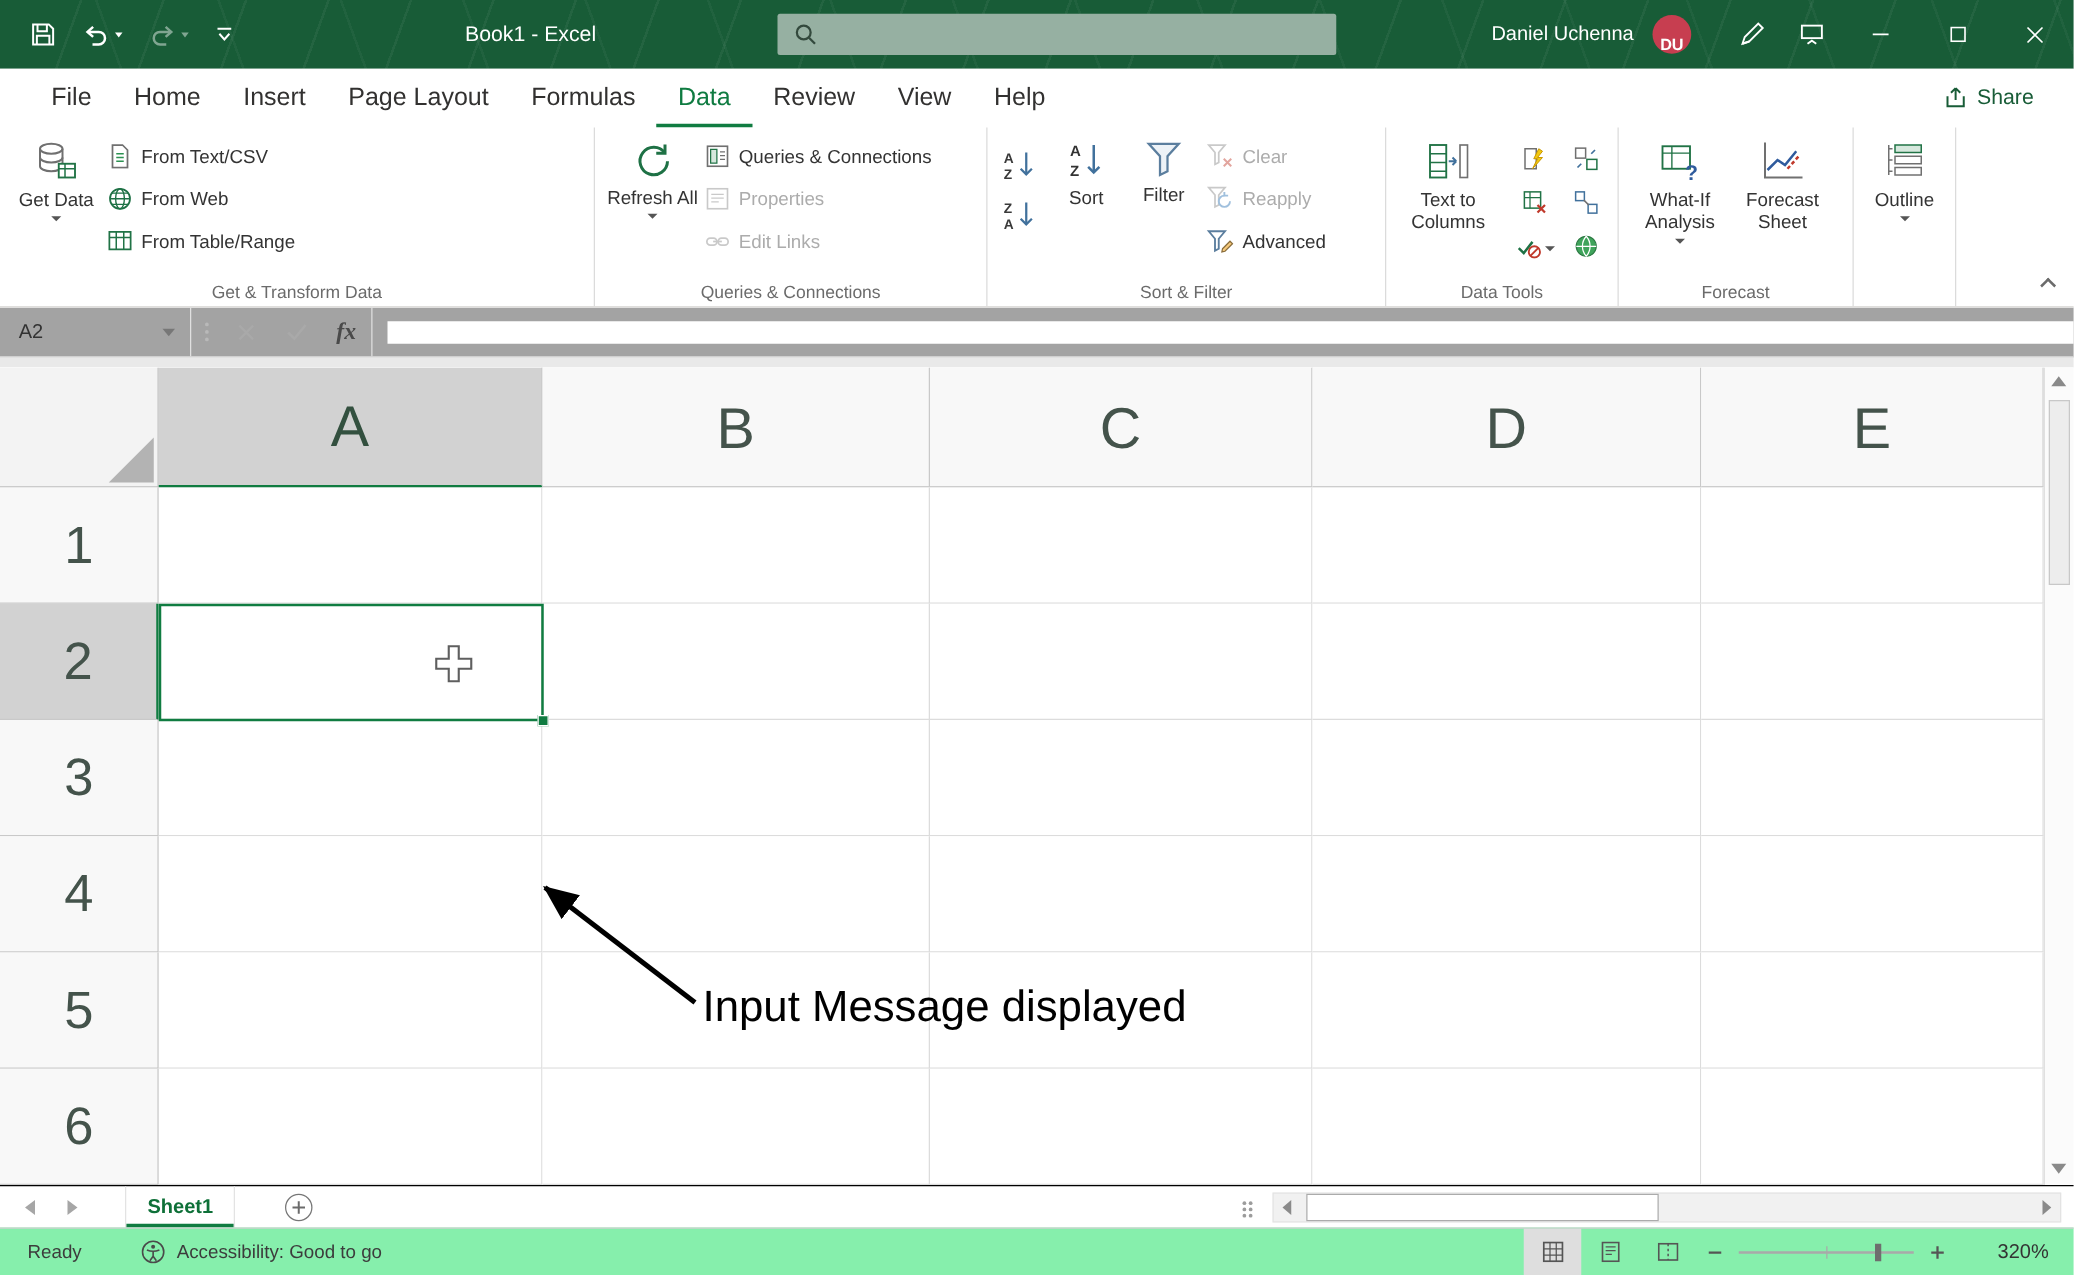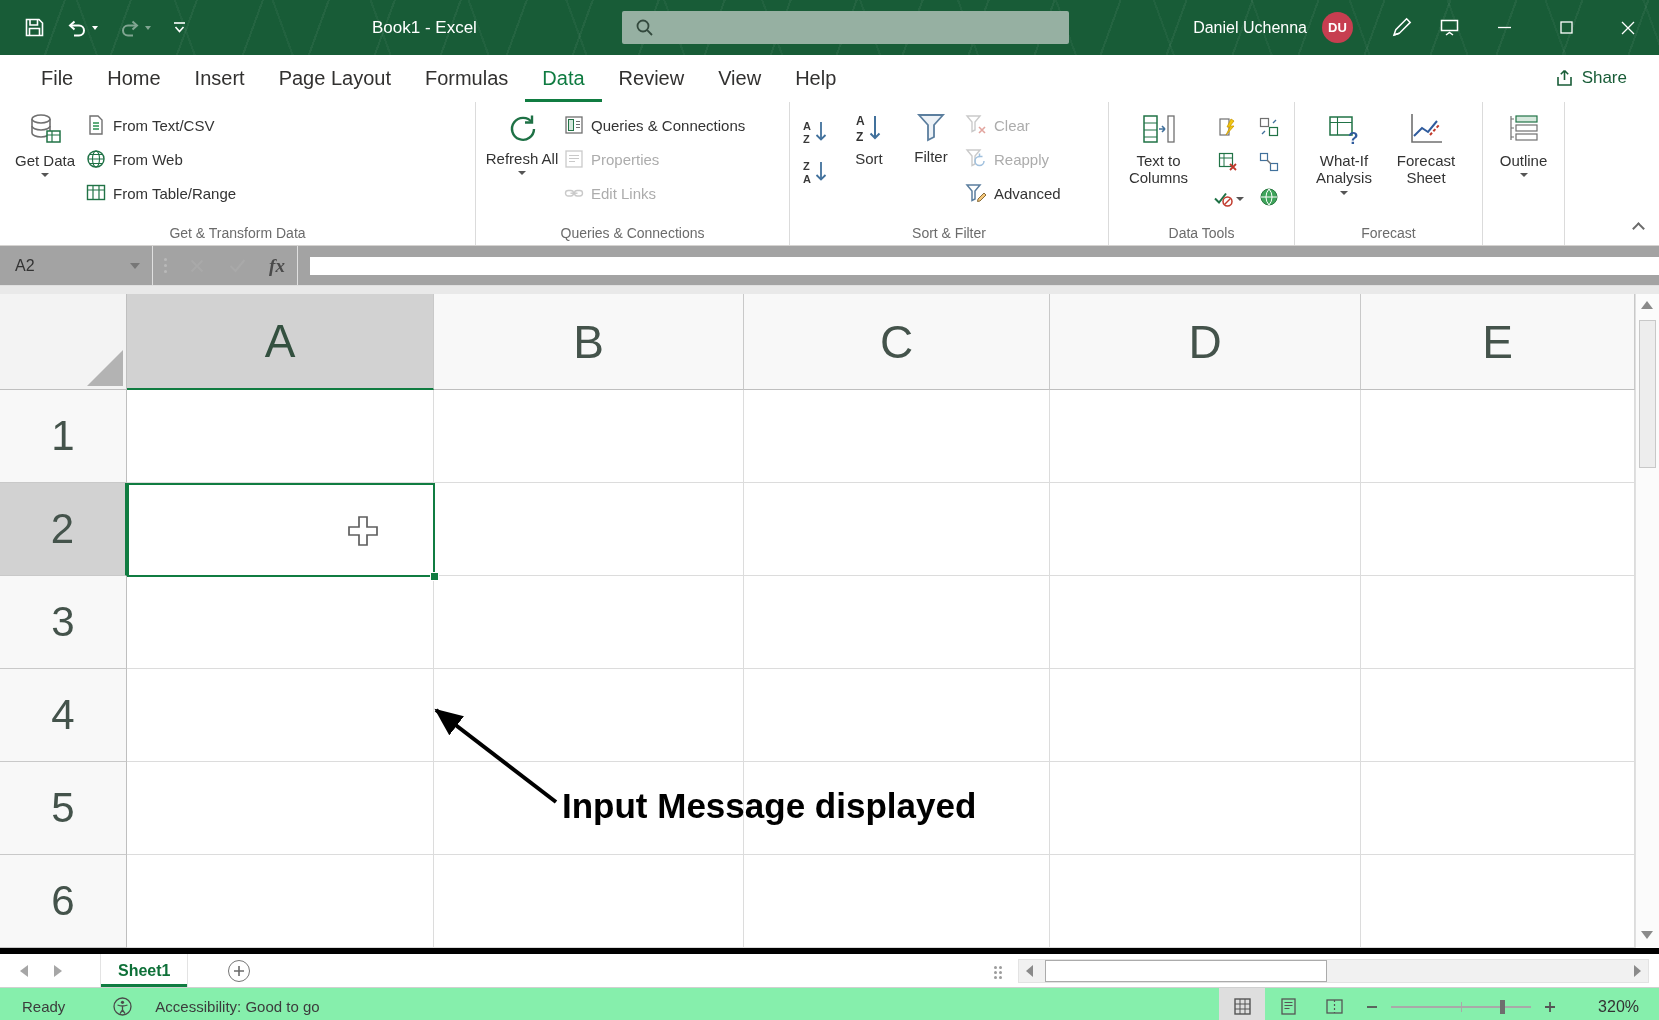--- a/index.html
+++ b/index.html
@@ -15,21 +15,21 @@
 .tb-left{display:flex;align-items:center;gap:21px;padding-left:24px;z-index:1;}
 .tb-btn{display:flex;align-items:center;gap:4px;}
 .dim{opacity:.45;}
 .chev-w{display:inline-block;width:0;height:0;border-left:3.5px solid transparent;border-right:3.5px solid transparent;border-top:4px solid #fff;}
 .tb-title{position:absolute;left:372px;top:0;height:55px;display:flex;align-items:center;font-size:17px;z-index:1;}
 .tb-search{position:absolute;left:622px;top:11px;width:447px;height:33px;background:#96B0A2;border-radius:2px;display:flex;align-items:center;padding:0 13px;gap:11px;z-index:1;}
 .tb-search input{flex:1;background:transparent;border:none;outline:none;font-size:16px;color:#2E4237;font-family:"Liberation Sans",sans-serif;}
 .tb-search input::placeholder{color:#3E564A;opacity:1;}
 .tb-right{position:absolute;right:0;top:0;height:55px;display:flex;align-items:center;z-index:1;}
 .tb-user{font-size:16px;margin-right:15px;}
-.tb-avatar{width:31px;height:31px;border-radius:50%;background:#C73E50;display:flex;align-items:center;justify-content:center;font-size:13px;font-weight:bold;margin-right:24px;}
+.tb-avatar{width:31px;height:31px;border-radius:50%;background:#C73E50;display:flex;align-items:flex-end;justify-content:center;font-size:13px;font-weight:bold;margin-right:24px;}
 .tb-icon{width:48px;height:55px;display:flex;align-items:center;justify-content:center;}
 .winbtn{width:62px;height:55px;display:flex;align-items:center;justify-content:center;}
 
 
 .tabsrow{flex:0 0 47px;background:#fff;display:flex;align-items:stretch;position:relative;padding-left:24px;}
 .tab{display:flex;align-items:center;padding:0 17px;font-size:20px;color:#323130;}
 .tab.active{color:#0F7B41;box-shadow:inset 0 -3px 0 #107C41;}
 .share{position:absolute;right:20px;top:7px;display:flex;align-items:center;gap:8px;color:#185C37;font-size:17px;padding:6px 12px;border-radius:3px;}
 
 
@@ -76,45 +76,45 @@
 .rowh.sel{background:#D2D2D2;border-right:2px solid #107C41;}
 .cells{position:absolute;left:127px;top:96px;}
 .gridrow{display:flex;height:93px;}
 .cell{border-right:1px solid #DCDCDC;border-bottom:1px solid #DCDCDC;background:#fff;}
 .cw0{width:307px;}.cw1{width:310px;}.cw2{width:306px;}.cw3{width:311px;}.cw4{width:274px;}
 .selbox{position:absolute;left:127px;top:189px;width:308px;height:94px;border:2px solid #107C41;pointer-events:none;z-index:3;}
 .selbox i{position:absolute;right:-6px;bottom:-6px;width:9px;height:9px;background:#107C41;border:1.5px solid #fff;pointer-events:auto;}
 .cellcursor{position:absolute;left:346px;top:220px;z-index:4;}
 .tooltip{position:absolute;left:281px;top:293px;width:137px;background:#FFFFE1;border:1px solid #A6A6A6;box-shadow:3px 3px 6px rgba(0,0,0,.28);padding:8px 10px 10px;z-index:6;font-size:16px;color:#2B2B2B;line-height:1.42;}
 .tt-title{font-weight:bold;color:#1A1A1A;}
-.annotation{position:absolute;left:562px;top:492px;font-size:35px;font-weight:bold;color:#000;white-space:nowrap;z-index:5;}
+.annotation{position:absolute;left:562px;top:492px;font-size:35px;font-weight:normal;color:#000;white-space:nowrap;z-index:5;}
 .arrow-svg{position:absolute;left:0;top:0;pointer-events:none;z-index:5;}
 .vscroll{position:absolute;top:0;right:0;width:24px;height:654px;background:#FBFBFB;border-left:1px solid #E0E0E0;}
 .vs-up{position:absolute;top:7px;left:5px;width:0;height:0;border-left:6px solid transparent;border-right:6px solid transparent;border-bottom:8px solid #8A8A8A;}
 .vs-thumb{position:absolute;top:26px;left:3px;width:17px;height:148px;background:#EDEDED;border:1px solid #C8C8C8;}
 .vs-down{position:absolute;bottom:9px;left:5px;width:0;height:0;border-left:6px solid transparent;border-right:6px solid transparent;border-top:8px solid #8A8A8A;}
 
 
-.sheetbar{flex:0 0 34px;background:#fff;border-top:6px solid #000000;display:flex;align-items:center;position:relative;}
+.sheetbar{flex:0 0 34px;background:#fff;border-top:1px solid #000000;display:flex;align-items:center;position:relative;}
 .nav-tri{width:0;height:0;border-top:6px solid transparent;border-bottom:6px solid transparent;}
 .nav-left{border-right:8px solid #A6A6A6;margin-left:20px;}
 .nav-right{border-left:8px solid #A6A6A6;margin-left:26px;}
 .sheettab{margin-left:38px;height:33px;display:flex;align-items:center;padding:0 17px;font-size:16px;font-weight:bold;color:#0E7038;box-shadow:inset 0 -3px 0 #107C41;border-left:1px solid #E3E3E3;border-right:1px solid #E3E3E3;}
 .addsheet{margin-left:40px;width:22px;height:22px;border:1px solid #767676;border-radius:50%;display:flex;align-items:center;justify-content:center;}
 .hgrip{position:absolute;left:994px;top:12px;display:grid;grid-template-columns:3px 3px;grid-auto-rows:3px;gap:2px;}
 .hgrip i{width:3px;height:3px;border-radius:50%;background:#9C9C9C;}
 .hscroll{position:absolute;left:1018px;right:10px;top:5px;height:24px;background:#F1F1F1;border:1px solid #E3E3E3;}
 .hs-left{position:absolute;left:7px;top:5px;width:0;height:0;border-top:6px solid transparent;border-bottom:6px solid transparent;border-right:7px solid #8A8A8A;}
 .hs-thumb{position:absolute;left:26px;top:0;width:282px;height:22px;background:#fff;border:1px solid #ABABAB;}
 .hs-right{position:absolute;right:7px;top:5px;width:0;height:0;border-top:6px solid transparent;border-bottom:6px solid transparent;border-left:7px solid #8A8A8A;}
 
 
 .statusbar{flex:0 0 38px;background:#86efac;border-top:1px solid #D0D0D0;display:flex;align-items:center;font-size:15px;color:#3C3C3C;position:relative;}
 .sb-ready{margin-left:22px;}
-.sb-access{margin-left:48px;display:flex;align-items:center;gap:23px;}
+.sb-access{margin-left:48px;display:flex;align-items:center;gap:9px;}
 .sb-right{position:absolute;right:0;top:0;display:flex;align-items:center;height:37px;}
 .viewbtn{width:46px;height:37px;display:flex;align-items:center;justify-content:center;}
 .viewbtn.active{background:#DEDEDE;}
 .zoombtn{width:30px;height:37px;display:flex;align-items:center;justify-content:center;}
 .zoom-track{width:140px;height:2px;background:#A9A9A9;position:relative;margin:0 4px;}
 .zoom-notch{position:absolute;left:50%;top:-4px;width:1px;height:10px;background:#A9A9A9;}
 .zoom-thumb{position:absolute;left:78%;top:-6px;width:5px;height:14px;background:#6E6E6E;}
 .zoom-label{width:64px;text-align:right;margin:0 20px 0 10px;font-size:16px;color:#333;}
 </style>
 </head>

